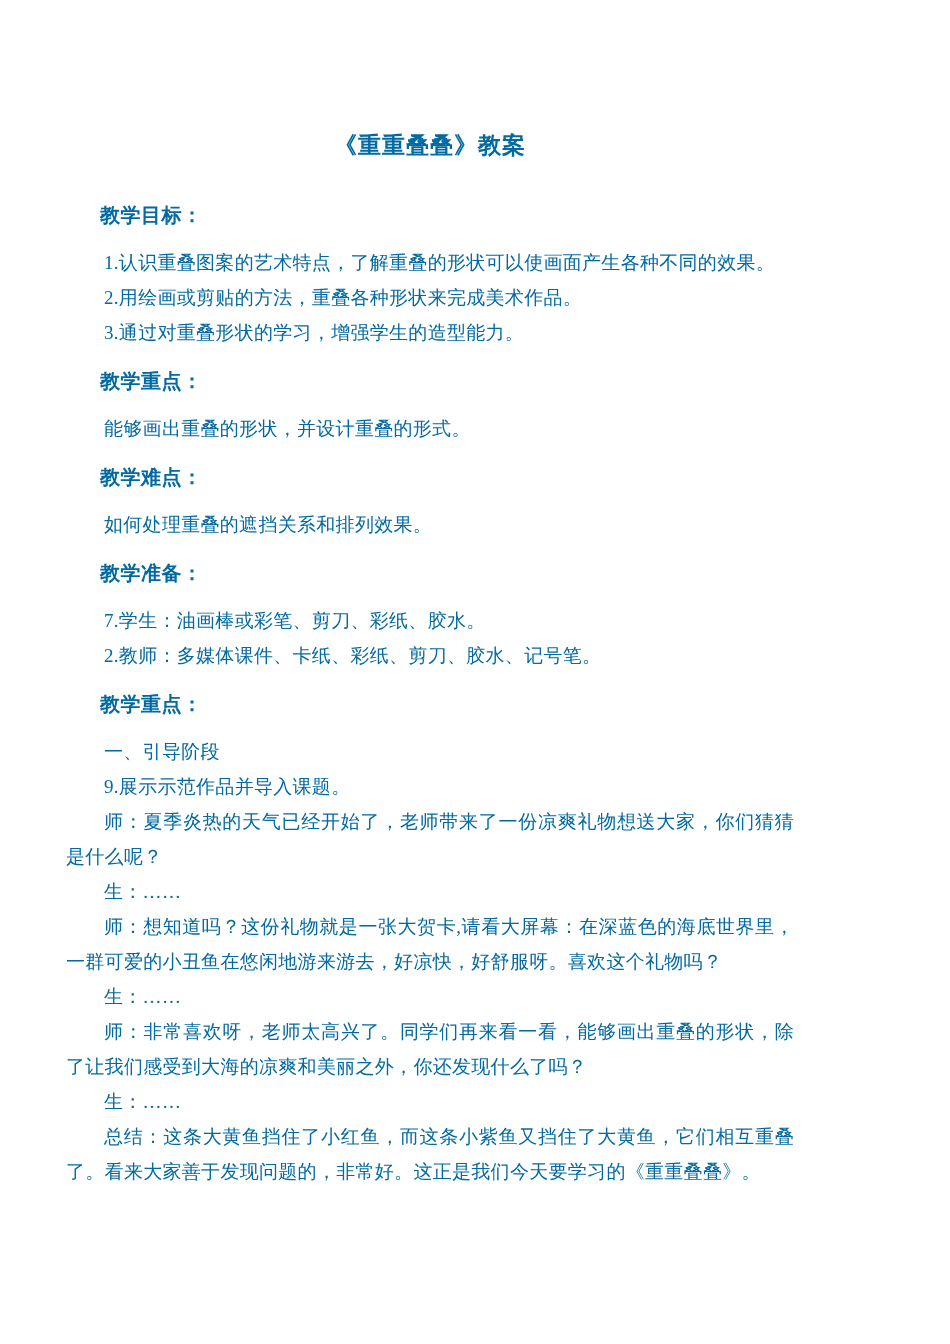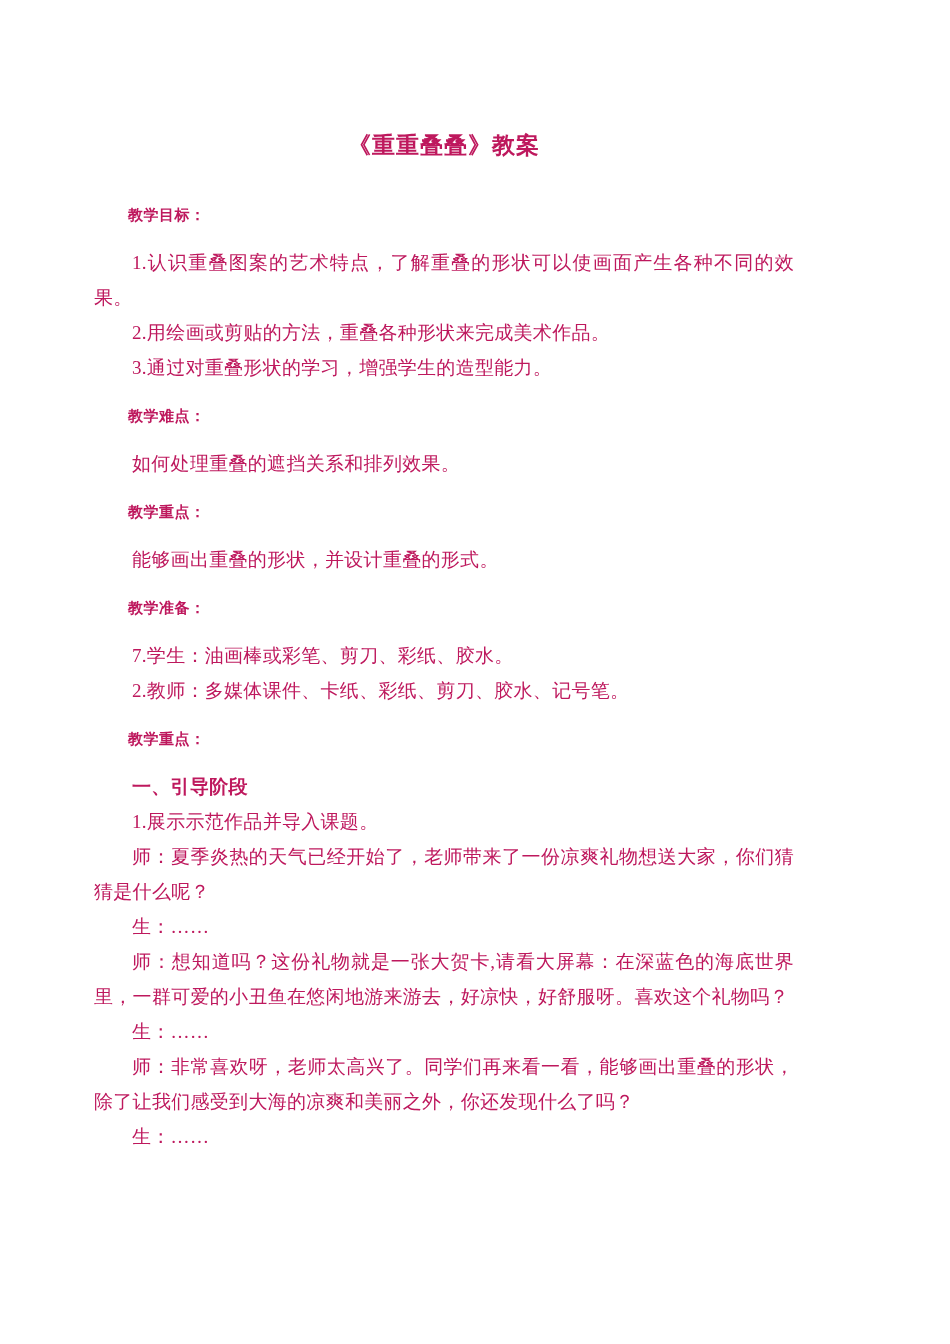--- a/index.html
+++ b/index.html
@@ -4,86 +4,87 @@
 <style>
   * { margin: 0; padding: 0; box-sizing: border-box; }
   html, body {
     background: #ffffff;
   }
   .page {
     position: relative;
     width: 944px;
     height: 1344px;
     background: #ffffff;
-    color: #be185d;
-    padding: 130px 150px 0 94px;
+    color: #0369a1;
+    padding: 130px 150px 0 66px;
     font-family: "Liberation Serif", "DejaVu Serif", serif;
     overflow: hidden;
   }
   .doc-title {
     font-size: 23px;
     font-weight: bold;
     text-align: center;
     line-height: 32px;
     margin-bottom: 36px;
     letter-spacing: 1px;
   }
   .sec-heading {
-    font-size: 15px;
+    font-size: 20px;
     font-weight: bold;
     line-height: 35px;
     margin: 14px 0 12px 34px;
     letter-spacing: 0.5px;
   }
   .body-para {
     font-size: 19px;
     line-height: 35px;
     text-indent: 2em;
     text-align: justify;
     letter-spacing: 0.3px;
   }
   .sub-heading {
-    font-weight: bold;
+    font-weight: normal;
   }
 </style>
 </head>
 <body>
 
 <div class="page">
 
   <h1 class="doc-title">《重重叠叠》教案</h1>
 
   <section class="doc-section">
     <h2 class="sec-heading">教学目标：</h2>
     <p class="body-para">1.认识重叠图案的艺术特点，了解重叠的形状可以使画面产生各种不同的效果。</p>
     <p class="body-para">2.用绘画或剪贴的方法，重叠各种形状来完成美术作品。</p>
     <p class="body-para">3.通过对重叠形状的学习，增强学生的造型能力。</p>
   </section>
 
   <section class="doc-section">
-    <h2 class="sec-heading">教学难点：</h2>
-    <p class="body-para">如何处理重叠的遮挡关系和排列效果。</p>
+    <h2 class="sec-heading">教学重点：</h2>
+    <p class="body-para">能够画出重叠的形状，并设计重叠的形式。</p>
   </section>
 
   <section class="doc-section">
-    <h2 class="sec-heading">教学重点：</h2>
-    <p class="body-para">能够画出重叠的形状，并设计重叠的形式。</p>
+    <h2 class="sec-heading">教学难点：</h2>
+    <p class="body-para">如何处理重叠的遮挡关系和排列效果。</p>
   </section>
 
   <section class="doc-section">
     <h2 class="sec-heading">教学准备：</h2>
     <p class="body-para">7.学生：油画棒或彩笔、剪刀、彩纸、胶水。</p>
     <p class="body-para">2.教师：多媒体课件、卡纸、彩纸、剪刀、胶水、记号笔。</p>
   </section>
 
   <section class="doc-section">
     <h2 class="sec-heading">教学重点：</h2>
     <p class="body-para sub-heading">一、引导阶段</p>
-    <p class="body-para">1.展示示范作品并导入课题。</p>
+    <p class="body-para">9.展示示范作品并导入课题。</p>
     <p class="body-para">师：夏季炎热的天气已经开始了，老师带来了一份凉爽礼物想送大家，你们猜猜是什么呢？</p>
     <p class="body-para">生：……</p>
     <p class="body-para">师：想知道吗？这份礼物就是一张大贺卡,请看大屏幕：在深蓝色的海底世界里，一群可爱的小丑鱼在悠闲地游来游去，好凉快，好舒服呀。喜欢这个礼物吗？</p>
     <p class="body-para">生：……</p>
     <p class="body-para">师：非常喜欢呀，老师太高兴了。同学们再来看一看，能够画出重叠的形状，除了让我们感受到大海的凉爽和美丽之外，你还发现什么了吗？</p>
     <p class="body-para">生：……</p>
+    <p class="body-para">总结：这条大黄鱼挡住了小红鱼，而这条小紫鱼又挡住了大黄鱼，它们相互重叠了。看来大家善于发现问题的，非常好。这正是我们今天要学习的《重重叠叠》。</p>
   </section>
 
 </div>
 
 </body></html>

